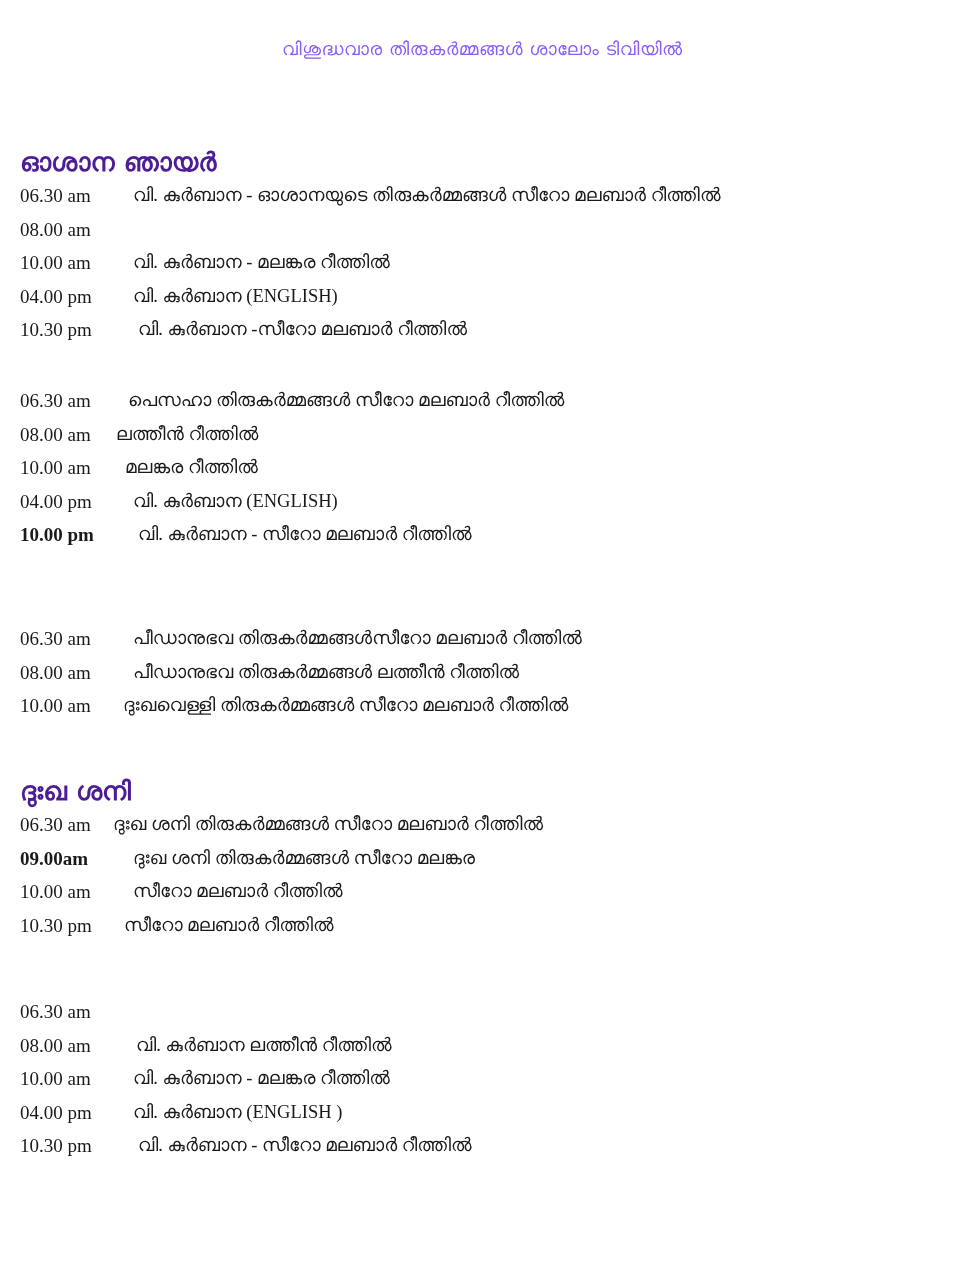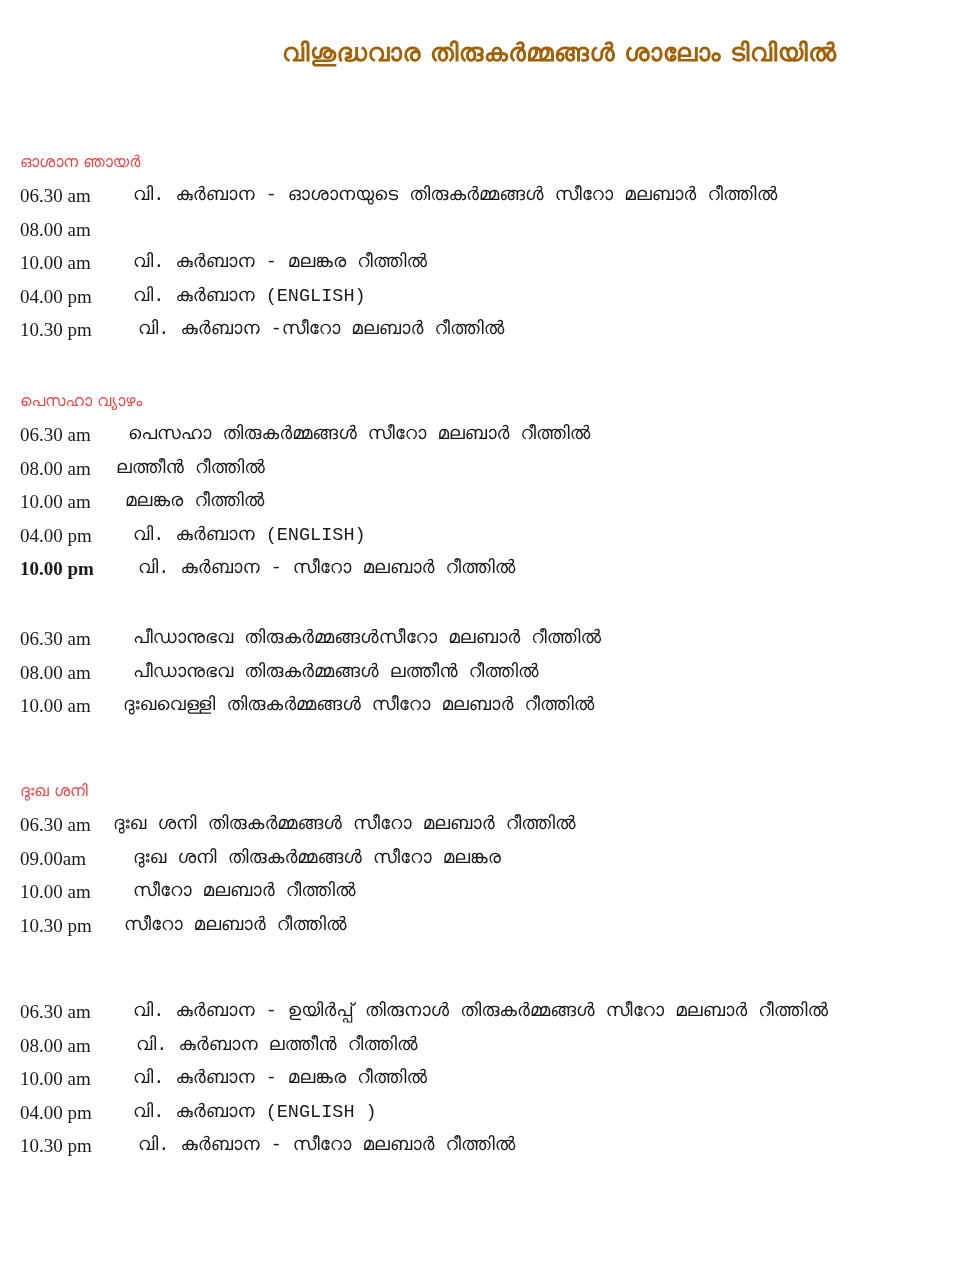--- a/index.html
+++ b/index.html
@@ -14,69 +14,69 @@
       overflow: hidden;
       color: #1a1a1a;
       font-family: "Liberation Serif", "DejaVu Serif", serif;
     }
     .title {
       position: absolute;
       top: 38px;
       left: 282px;
       width: 640px;
       font-family: "DejaVu Sans", "Liberation Sans", sans-serif;
-      font-weight: bold;
-      font-size: 25px;
+      font-weight: normal;
+      font-size: 18px;
       letter-spacing: 0.5px;
       white-space: nowrap;
-      color: #a16207;
+      color: #8b5cf6;
     }
     .section {
       position: absolute;
       left: 20px;
       width: 930px;
     }
     .section-title {
       font-family: "DejaVu Sans", "Liberation Sans", sans-serif;
-      font-weight: normal;
-      font-size: 16px;
+      font-weight: bold;
+      font-size: 26px;
       line-height: 34px;
       height: 34px;
-      color: #ef4444;
+      color: #4c1d95;
       white-space: nowrap;
     }
     .row {
       display: flex;
       align-items: flex-start;
       height: 33.5px;
       line-height: 33.5px;
       white-space: nowrap;
     }
     .time {
       font-family: "Liberation Serif", "DejaVu Serif", serif;
       font-size: 19px;
       color: #1a1a1a;
       flex: 0 0 auto;
       margin-right: 10px;
     }
     .desc {
-      font-family: Liberation Mono, monospace;
+      font-family: Liberation Serif, serif;
       font-size: 18.5px;
       color: #1a1a1a;
     }
     .s1 { top: 145px; }
     .s2 { top: 384px; }
     .s3 { top: 622px; }
     .s4 { top: 774px; }
     .s5 { top: 995px; }
 
     .s1 .t-0 { width: 103px; } .s1 .t-1 { width: 95px; } .s1 .t-2 { width: 103px; } .s1 .t-3 { width: 103px; } .s1 .t-4 { width: 108px; }
     .s2 .t-0 { width: 98px; } .s2 .t-1 { width: 86px; } .s2 .t-2 { width: 95px; } .s2 .t-3 { width: 103px; } .s2 .t-4 { width: 108px; font-weight: bold; }
     .s3 .t-0 { width: 103px; } .s3 .t-1 { width: 103px; } .s3 .t-2 { width: 93px; }
-    .s4 .t-0 { width: 83px; } .s4 .t-1 { width: 103px; } .s4 .t-2 { width: 103px; } .s4 .t-3 { width: 94px; }
+    .s4 .t-0 { width: 83px; } .s4 .t-1 { width: 103px; font-weight: bold; } .s4 .t-2 { width: 103px; } .s4 .t-3 { width: 94px; }
     .s5 .t-0 { width: 103px; } .s5 .t-1 { width: 106px; } .s5 .t-2 { width: 103px; } .s5 .t-3 { width: 103px; } .s5 .t-4 { width: 108px; }
   </style>
 </head>
 <body>
 
 <div class="title">വിശുദ്ധവാര തിരുകർമ്മങ്ങൾ ശാലോം ടിവിയിൽ</div>
 
 <div class="section s1">
   <div class="section-title">ഓശാന ഞായർ</div>
   <div class="row">
@@ -94,21 +94,20 @@
     <span class="time t-3">04.00 pm</span>
     <span class="desc">വി. കുർബാന  (ENGLISH)</span>
   </div>
   <div class="row">
     <span class="time t-4">10.30 pm</span>
     <span class="desc">വി. കുർബാന -സീറോ മലബാർ റീത്തിൽ</span>
   </div>
 </div>
 
 <div class="section s2">
-  <div class="section-title">പെസഹാ വ്യാഴം</div>
   <div class="row">
     <span class="time t-0">06.30 am</span>
     <span class="desc">പെസഹാ തിരുകർമ്മങ്ങൾ സീറോ മലബാർ റീത്തിൽ</span>
   </div>
   <div class="row">
     <span class="time t-1">08.00 am</span>
     <span class="desc">ലത്തീൻ റീത്തിൽ</span>
   </div>
   <div class="row">
     <span class="time t-2">10.00 am</span>
@@ -155,21 +154,20 @@
   </div>
   <div class="row">
     <span class="time t-3">10.30 pm</span>
     <span class="desc">സീറോ മലബാർ റീത്തിൽ</span>
   </div>
 </div>
 
 <div class="section s5">
   <div class="row">
     <span class="time t-0">06.30 am</span>
-    <span class="desc">വി. കുർബാന - ഉയിർപ്പ് തിരുനാൾ തിരുകർമ്മങ്ങൾ സീറോ മലബാർ റീത്തിൽ</span>
   </div>
   <div class="row">
     <span class="time t-1">08.00 am</span>
     <span class="desc">വി. കുർബാന ലത്തീൻ റീത്തിൽ</span>
   </div>
   <div class="row">
     <span class="time t-2">10.00 am</span>
     <span class="desc">വി. കുർബാന - മലങ്കര റീത്തിൽ</span>
   </div>
   <div class="row">

